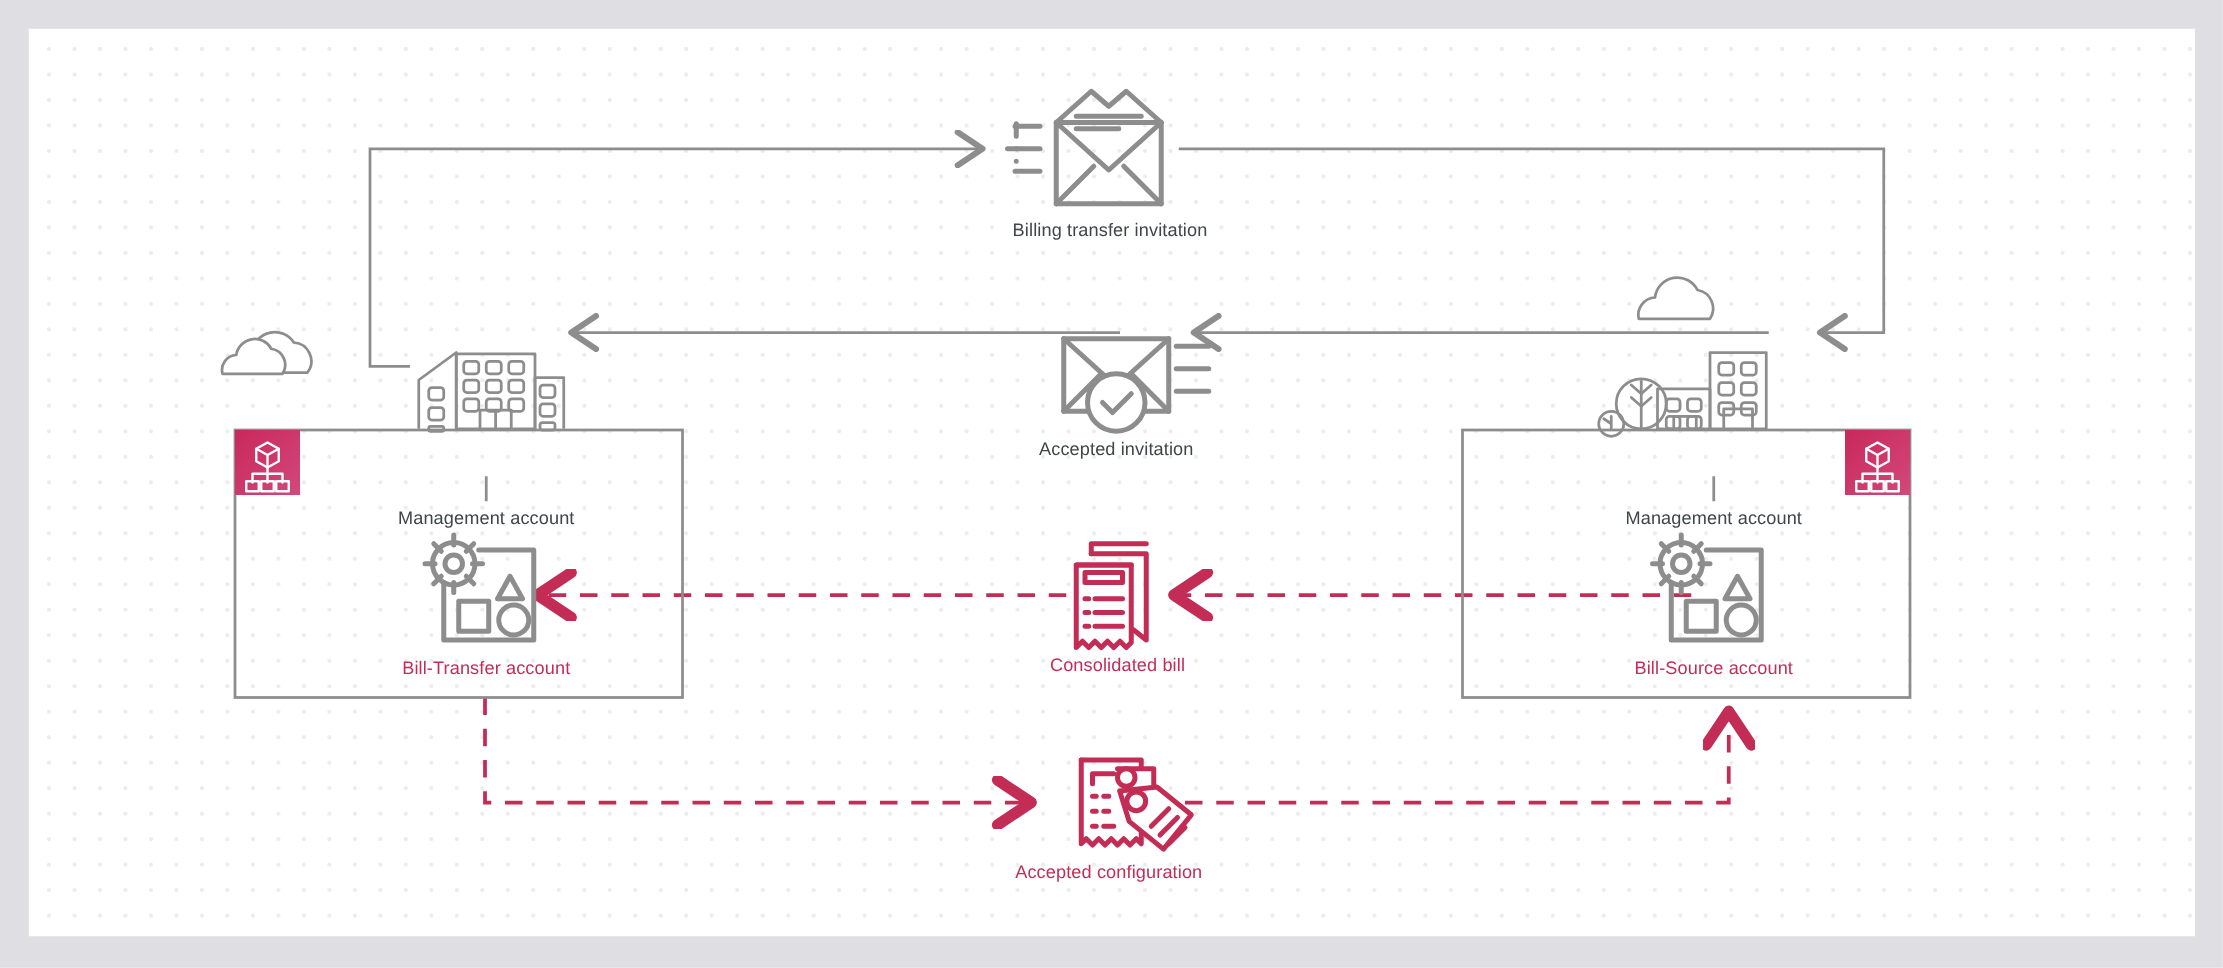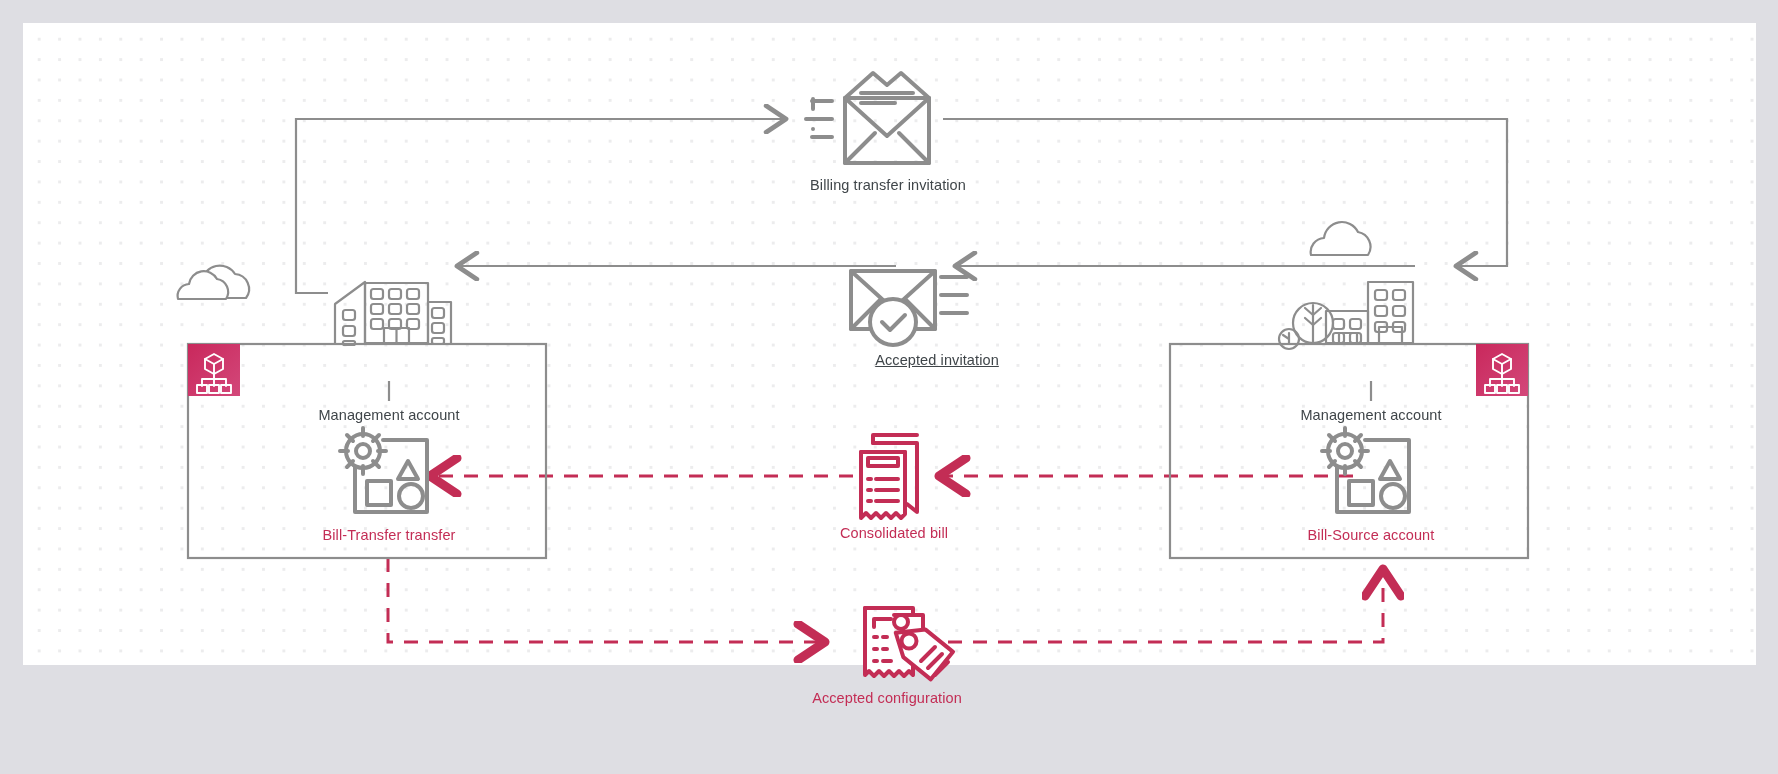--- a/index.html
+++ b/index.html
@@ -5,21 +5,21 @@
   * { box-sizing: border-box; margin: 0; padding: 0; }
   html, body {
     width: 1778px; height: 774px;
     background: #dedee3;
     font-family: "Liberation Sans", sans-serif;
     overflow: hidden;
   }
   #canvas {
     position: absolute;
     left: 23px; top: 23px;
-    width: 1733px; height: 642px;
+    width: 1733px; height: 726px;
     background-color: #ffffff;
     background-image: radial-gradient(circle, #ececed 1.6px, transparent 1.7px);
     background-size: 20.4px 20.4px;
     background-position: 6px 6px;
   }
   svg.layer {
     position: absolute; left: 0; top: 0;
     width: 1733px; height: 726px;
     overflow: visible;
   }
@@ -261,27 +261,27 @@
         <path d="M26,30 L26,35 M14,42 L14,35 L38,35 L38,42 M26,35 L26,42"></path>
         <rect x="9" y="41" width="10" height="8"></rect>
         <rect x="21" y="41" width="10" height="8"></rect>
         <rect x="33" y="41" width="10" height="8"></rect>
       </g>
     </svg>
   </div>
 
   <div class="lbl gray" style="left:865px; top:154px;">Billing transfer invitation</div>
 
-  <div class="lbl gray" style="left:914px; top:329px;text-decoration:underline;">Accepted invitation</div>
+  <div class="lbl gray" style="left:870px; top:329px;">Accepted invitation</div>
 
   <div class="lbl pink" style="left:871px; top:502px;">Consolidated bill</div>
 
   <div class="lbl pink" style="left:864px; top:667px;">Accepted configuration</div>
 
   <div class="lbl gray" style="left:366px; top:384px;">Management account</div>
 
-  <div class="lbl pink" style="left:366px; top:504px;">Bill-Transfer transfer</div>
+  <div class="lbl pink" style="left:366px; top:504px;">Bill-Transfer account</div>
 
   <div class="lbl gray" style="left:1348px; top:384px;">Management account</div>
 
   <div class="lbl pink" style="left:1348px; top:504px;text-align:center;">Bill-Source account</div>
 
 </div>
 
 </body></html>

